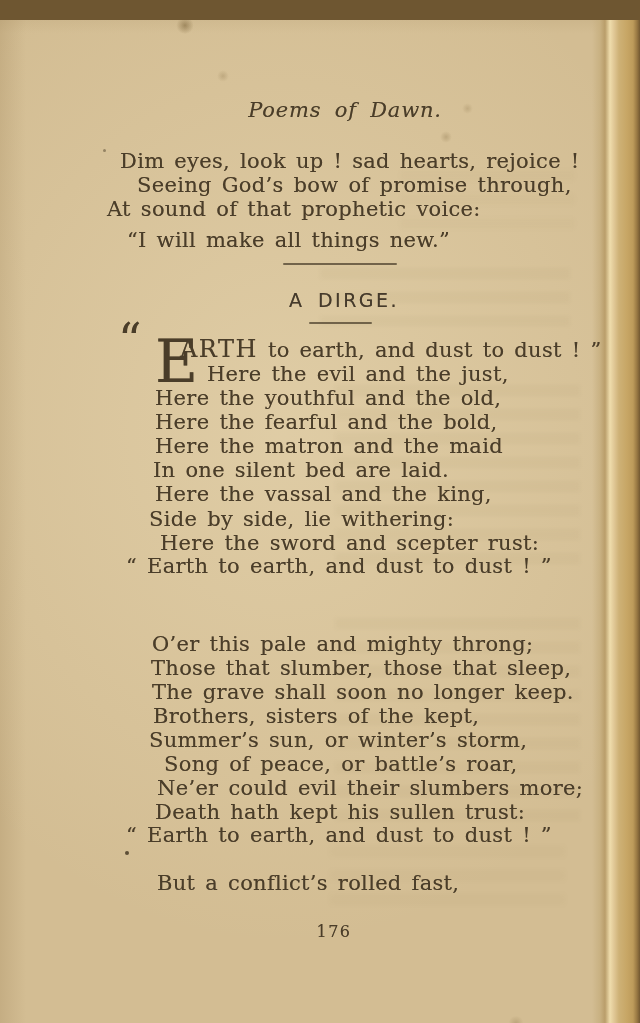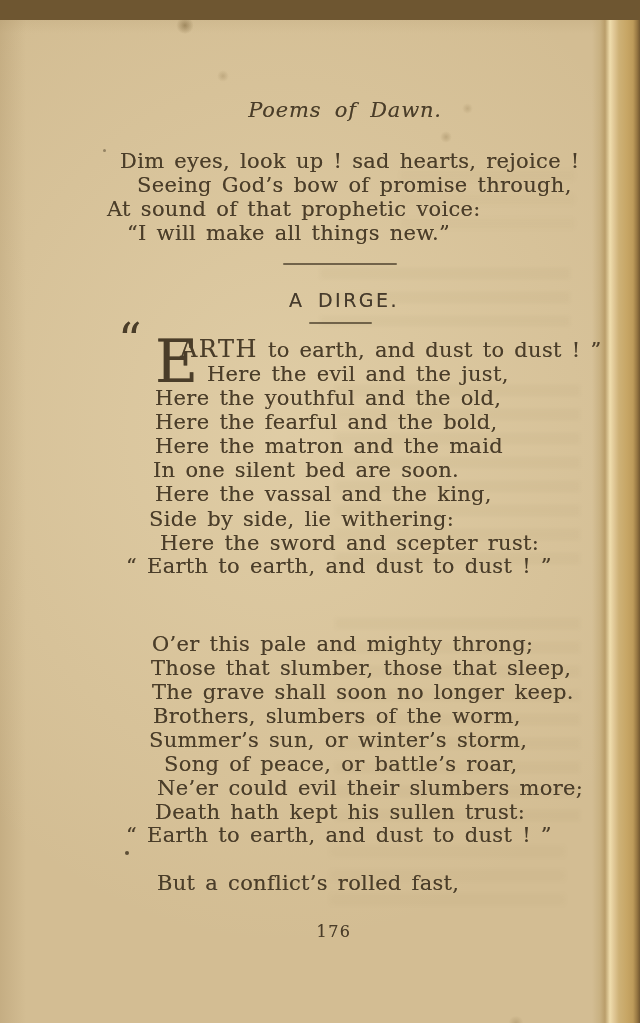--- a/index.html
+++ b/index.html
@@ -87,43 +87,43 @@
   <div class="spot" style="left:440px;top:111px;width:12px;height:12px;opacity:0.28;"></div>
   <div class="spot" style="left:508px;top:996px;width:16px;height:14px;opacity:0.25;"></div>
   <div class="speck" style="left:125px;top:831px;width:4px;height:4px;"></div>
   <div class="speck" style="left:103px;top:129px;width:3px;height:3px;opacity:0.55;"></div>
 
   <div class="running-header">Poems of Dawn.</div>
 
   <div class="line" style="left:120px;top:129px;">Dim eyes, look up ! sad hearts, rejoice !</div>
   <div class="line" style="left:137px;top:153px;">Seeing God’s bow of promise through,</div>
   <div class="line" style="left:107px;top:177px;">At sound of that prophetic voice:</div>
-  <div class="line" style="left:127px;top:201px;text-align:center;">“I will make all things new.”</div>
+  <div class="line" style="left:127px;top:208px;text-align:center;">“I will make all things new.”</div>
 
   <div class="divider d1"></div>
   <div class="poem-title">A DIRGE.</div>
   <div class="divider d2"></div>
 
   <span class="big-quote">“</span>
   <span class="drop-cap">E</span>
   <div class="line" style="left:180px;top:317px;"><span class="caps">ARTH</span><span> to earth, and dust to dust ! ”</span></div>
   <div class="line" style="left:207px;top:342px;">Here the evil and the just,</div>
   <div class="line" style="left:155px;top:366px;text-align:right;">Here the youthful and the old,</div>
   <div class="line" style="left:155px;top:390px;">Here the fearful and the bold,</div>
   <div class="line" style="left:155px;top:414px;">Here the matron and the maid</div>
-  <div class="line" style="left:153px;top:438px;">In one silent bed are soon.</div>
+  <div class="line" style="left:153px;top:438px;">In one silent bed are laid.</div>
   <div class="line" style="left:155px;top:462px;">Here the vassal and the king,</div>
   <div class="line" style="left:149px;top:487px;">Side by side, lie withering:</div>
   <div class="line" style="left:160px;top:511px;">Here the sword and scepter rust:</div>
   <div class="line" style="left:126px;top:534px;">“ Earth to earth, and dust to dust ! ”</div>
 
   <div class="line" style="left:152px;top:612px;">O’er this pale and mighty throng;</div>
   <div class="line" style="left:151px;top:636px;">Those that slumber, those that sleep,</div>
   <div class="line" style="left:152px;top:660px;">The grave shall soon no longer keep.</div>
-  <div class="line" style="left:153px;top:684px;">Brothers, slumbers of the worm,</div>
+  <div class="line" style="left:153px;top:684px;">Brothers, sisters of the kept,</div>
   <div class="line" style="left:149px;top:708px;">Summer’s sun, or winter’s storm,</div>
   <div class="line" style="left:164px;top:732px;">Song of peace, or battle’s roar,</div>
   <div class="line" style="left:157px;top:756px;">Ne’er could evil their slumbers more;</div>
   <div class="line" style="left:155px;top:780px;">Death hath kept his sullen trust:</div>
   <div class="line" style="left:126px;top:803px;">“ Earth to earth, and dust to dust ! ”</div>
 
   <div class="line" style="left:157px;top:851px;">But a conflict’s rolled fast,</div>
 
   <div class="page-number">176</div>
 

